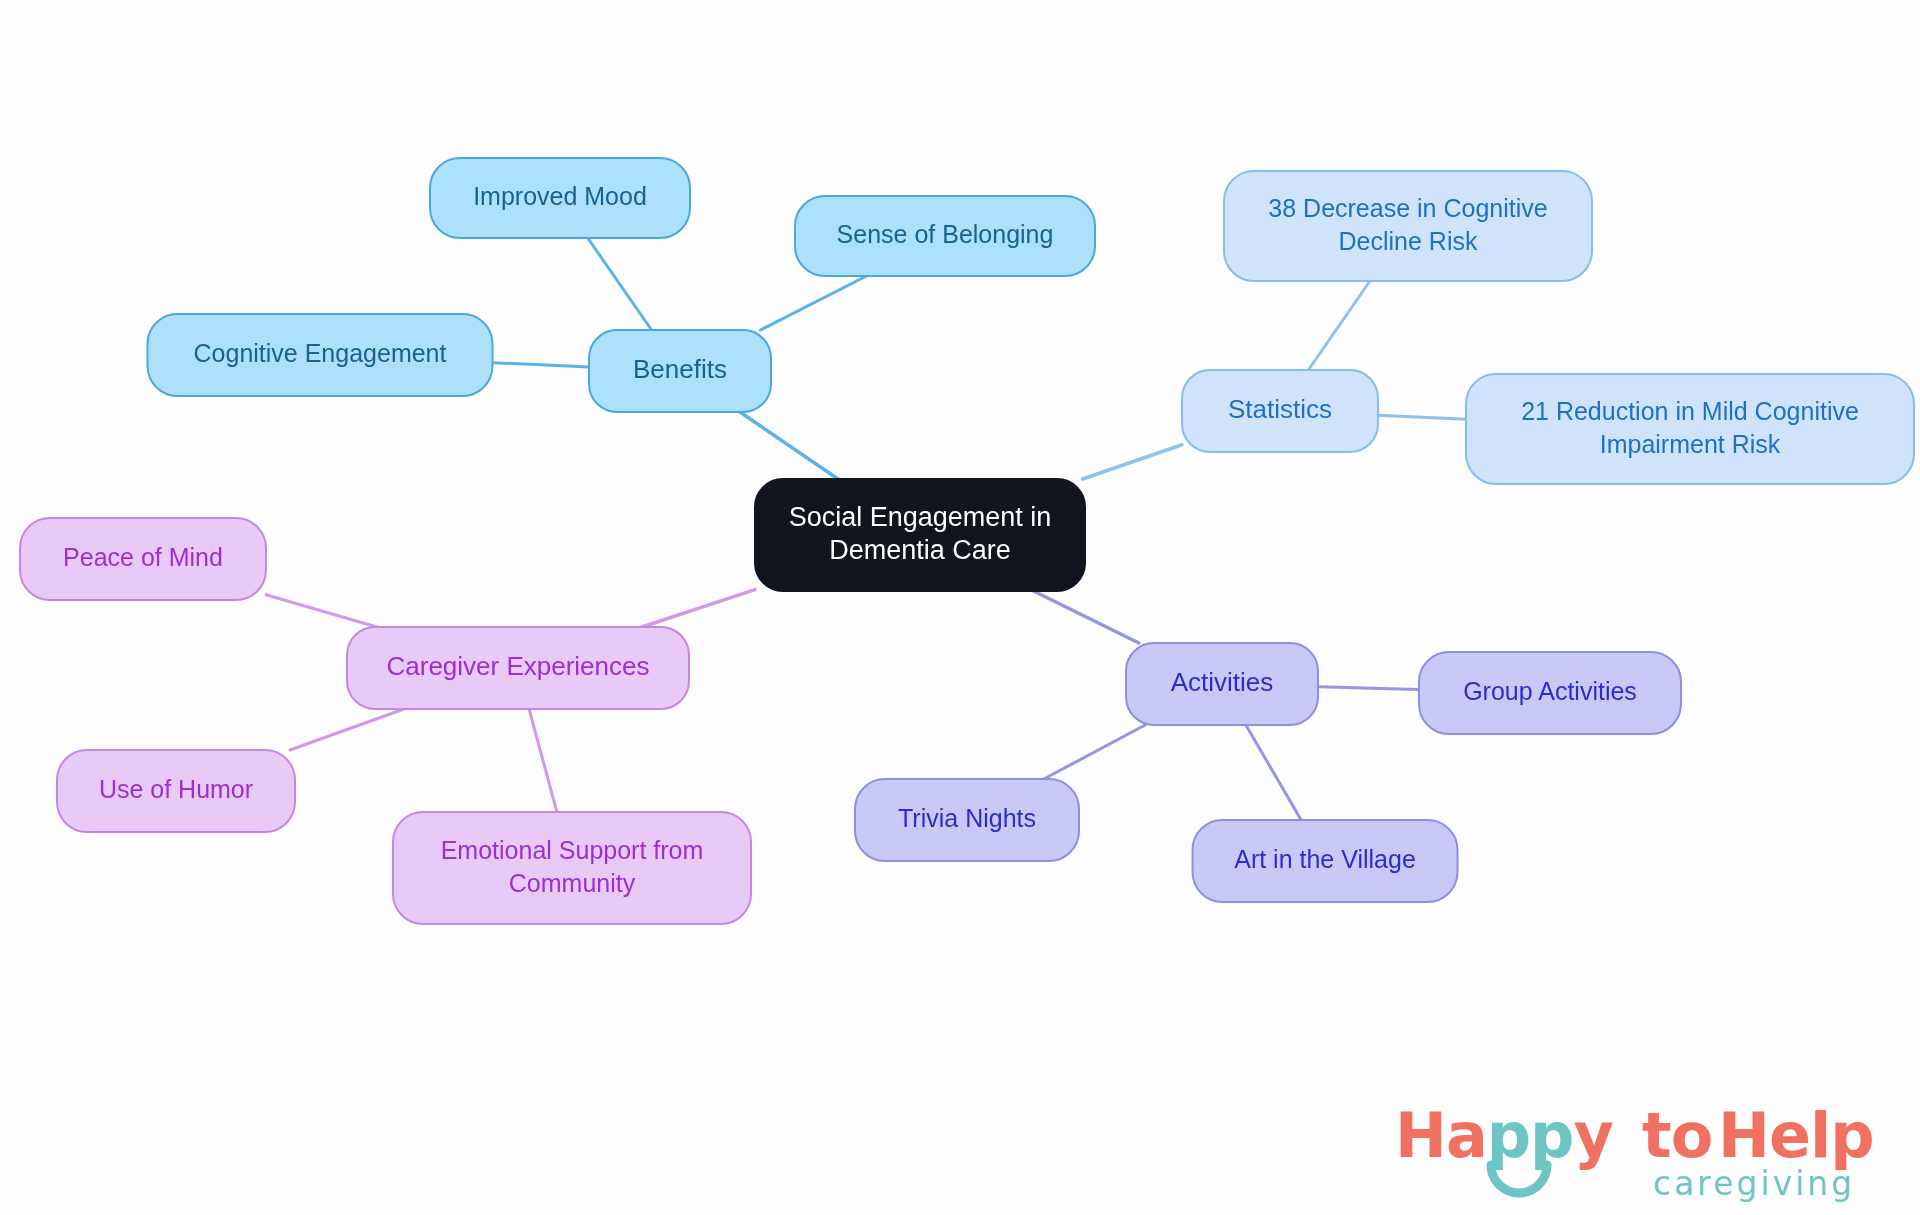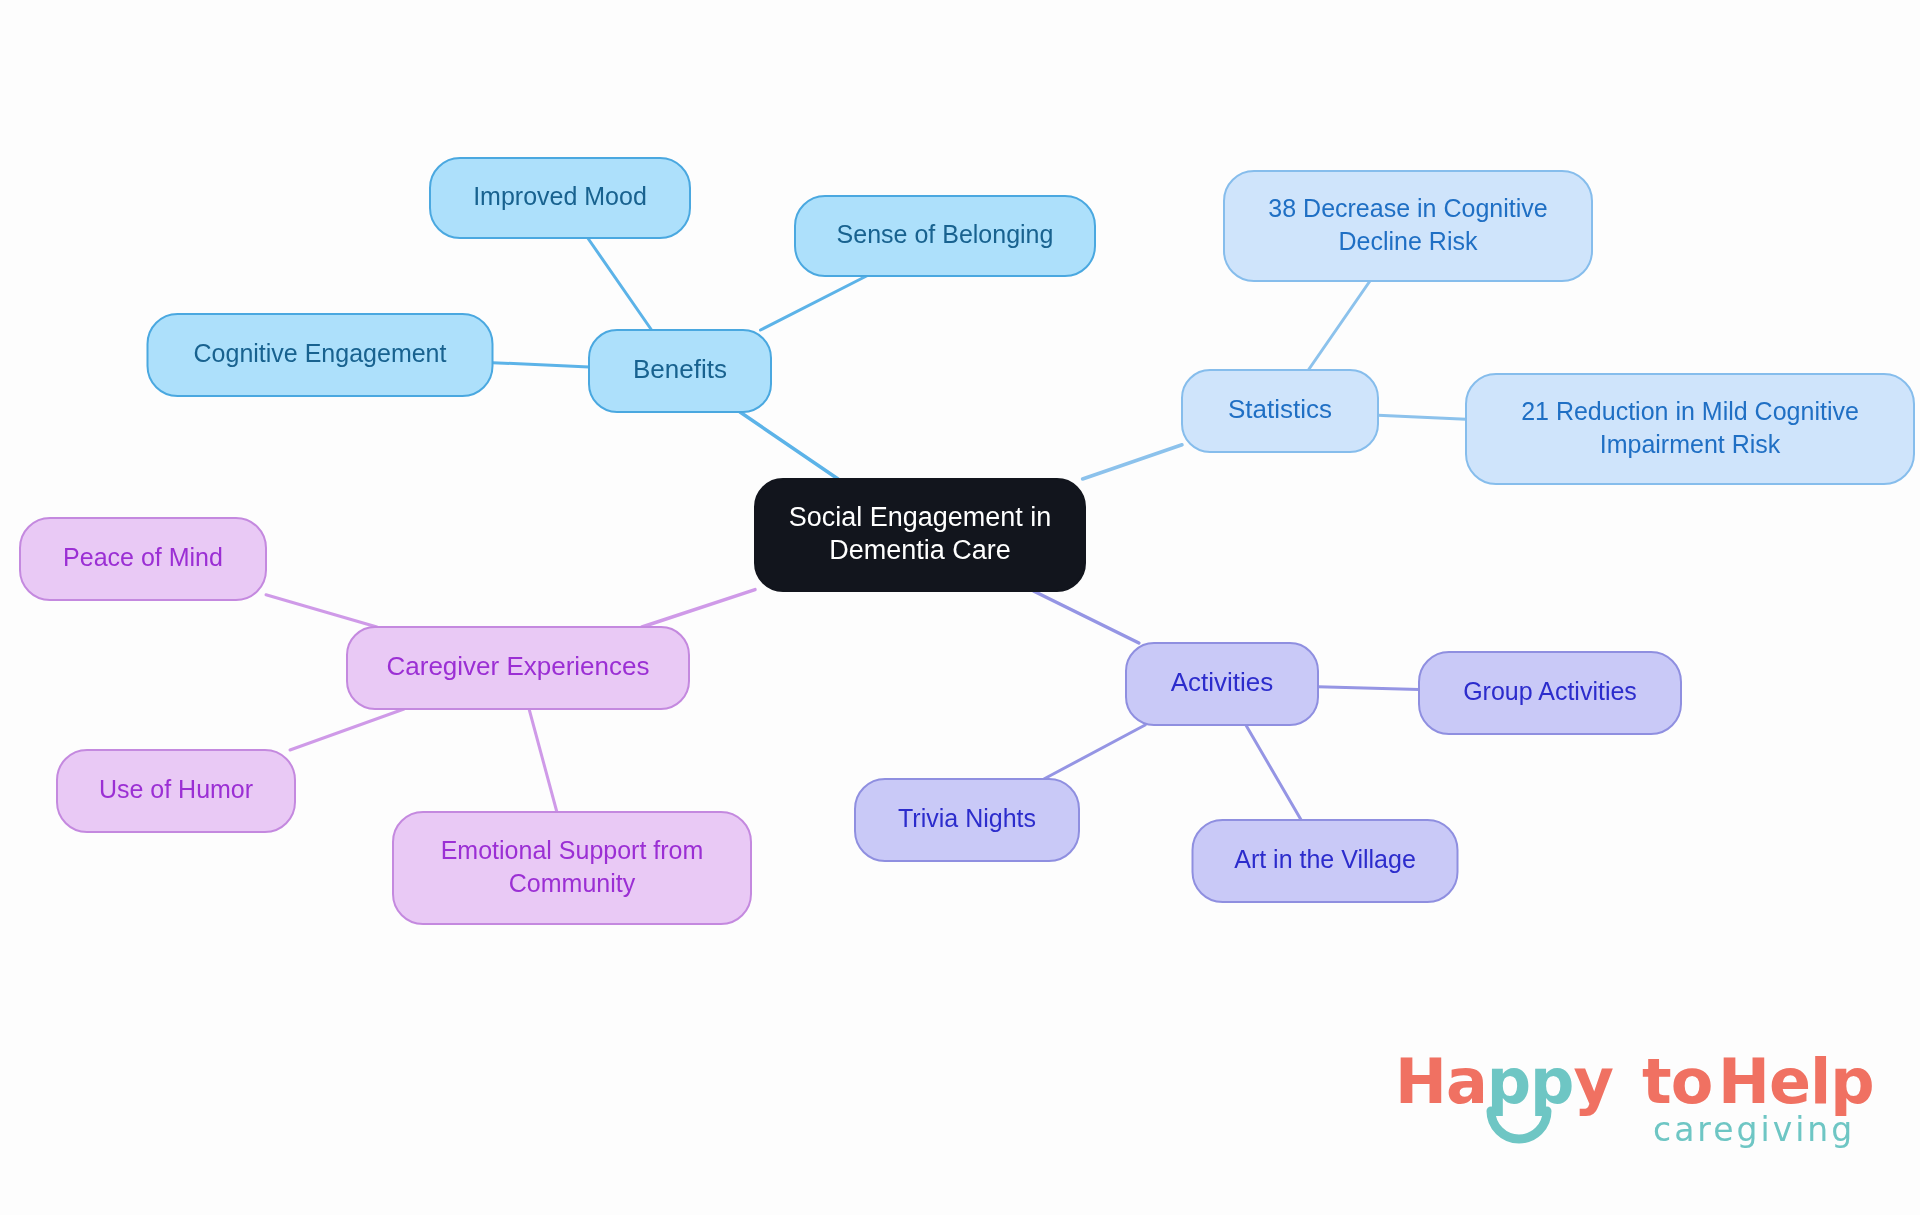--- a/index.html
+++ b/index.html
@@ -48,21 +48,21 @@
   .node-label.branch {
     font-size: 26px;
   }
   .node-label.leaf {
     font-size: 25px;
   }
   
   #brand-logo {
     position: absolute;
     left: 1395px;
-    top: 1041px;
+    top: 1095px;
     width: 500px;
     height: 110px;
   }
   .logo-main {
     font-family: "DejaVu Sans", sans-serif;
     font-weight: bold;
     font-size: 62px;
     letter-spacing: -1px;
   }
   .logo-sub {

